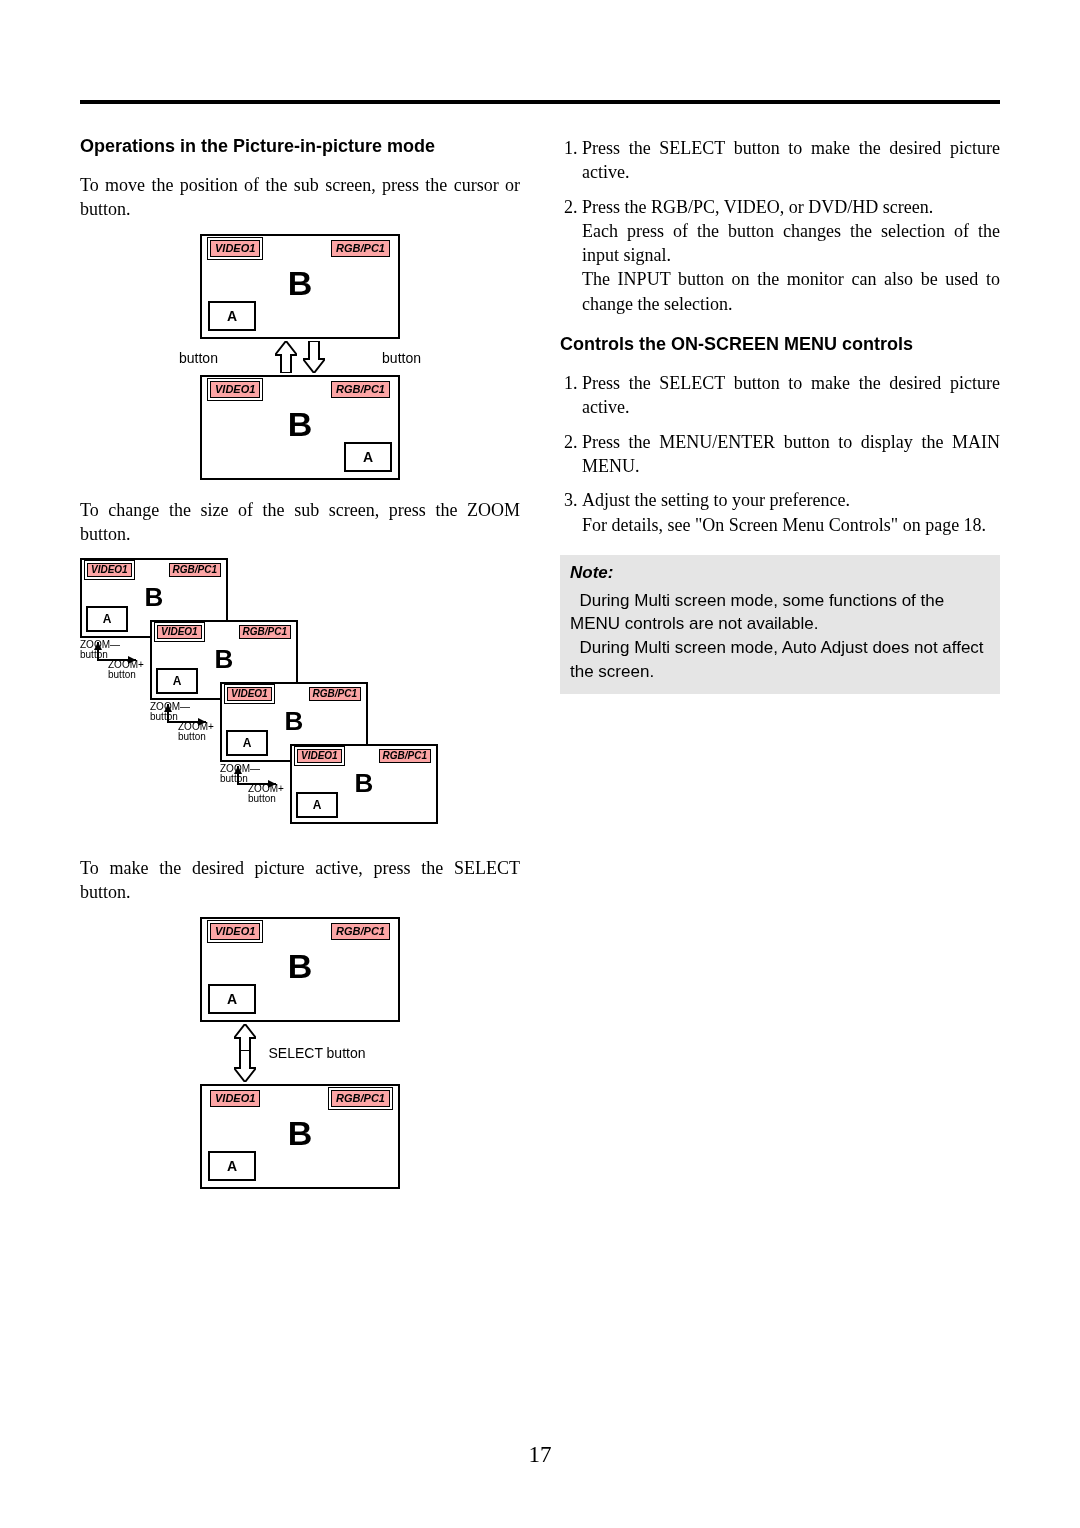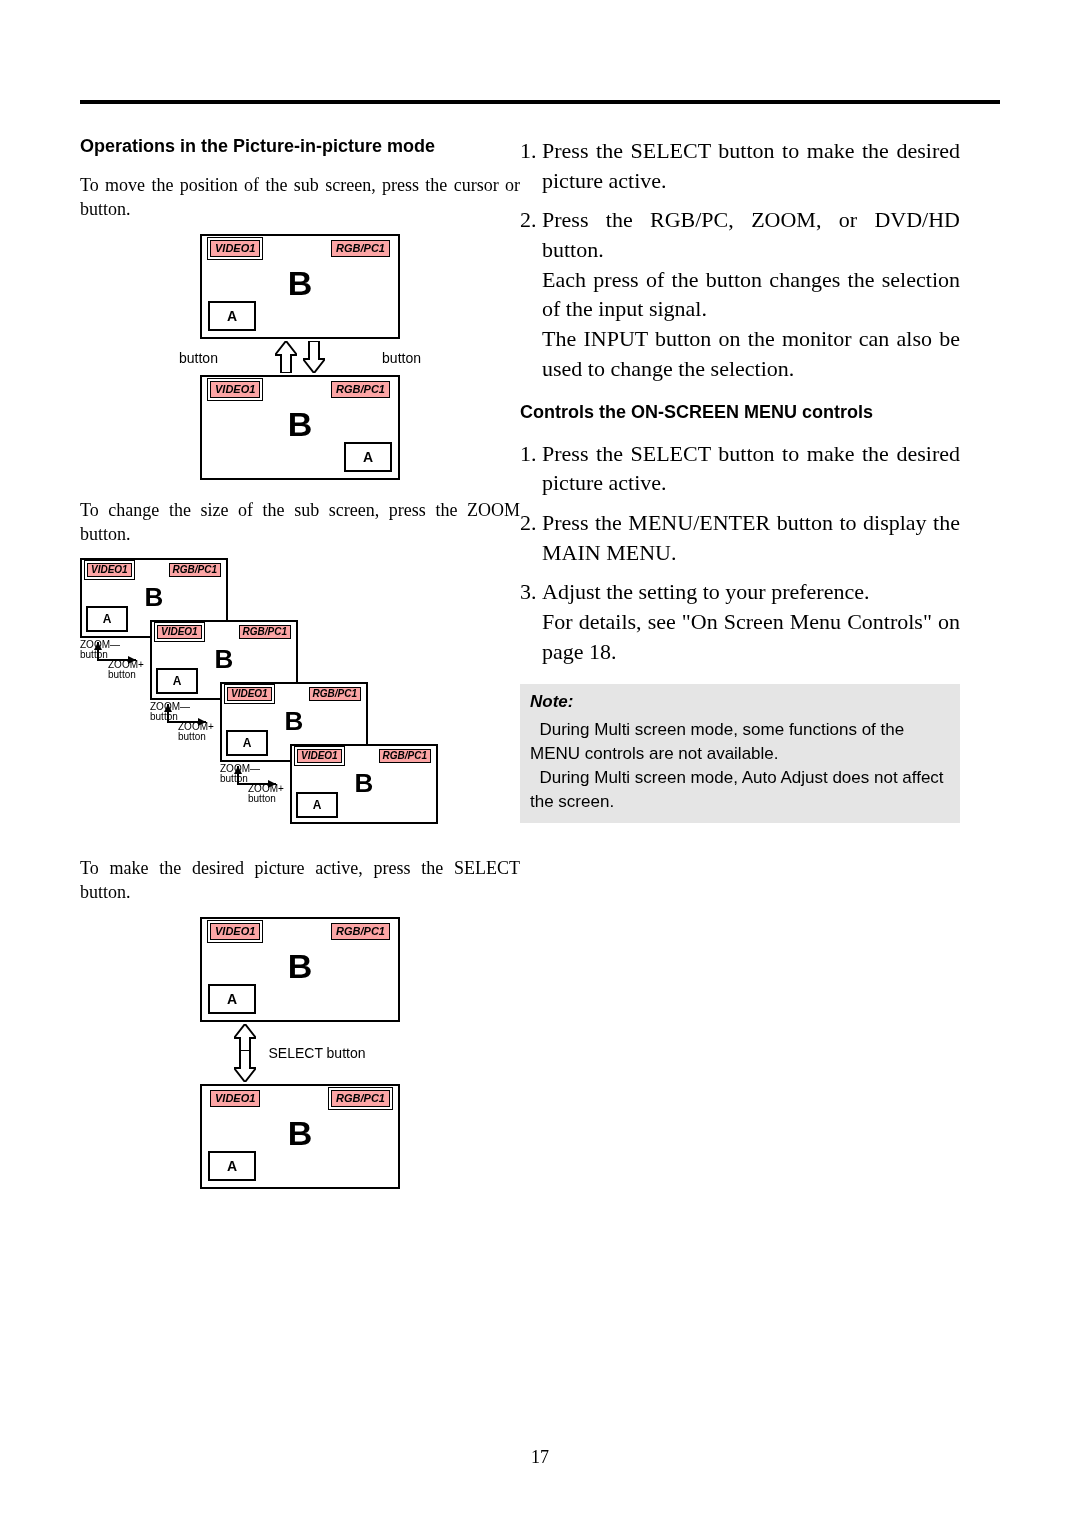--- a/index.html
+++ b/index.html
@@ -14,40 +14,41 @@
     position: relative;
     box-sizing: border-box;
     padding: 100px 80px 0 80px;
   }
   .rule {
     border-top: 4px solid #000;
     margin-bottom: 22px;
   }
   .cols {
     display: flex;
+    gap: 40px;
     align-items: flex-start;
     margin-top: 32px;
   }
   .col {
     width: 440px;
   }
   h4.section {
     font-family: Arial, Helvetica, sans-serif;
     font-weight: bold;
     font-size: 18px;
     margin: 0 0 16px 0;
   }
   p.body {
     font-size: 18px;
     line-height: 1.35;
     margin: 0 0 12px 0;
     text-align: justify;
   }
   ol.steps {
-    font-size: 22px;
+    font-size: 18px;
     line-height: 1.35;
     margin: 0 0 18px 0;
     padding-left: 22px;
     text-align: justify;
   }
   ol.steps li { margin-bottom: 10px; }
   .note {
     background: #e5e5e5;
     padding: 6px 10px 10px 10px;
     font-family: Arial, Helvetica, sans-serif;
@@ -56,21 +57,21 @@
   }
   .note .note-title {
     font-weight: bold;
     font-style: italic;
     margin-bottom: 4px;
   }
   .pagenum {
     position: absolute;
     left: 0; right: 0; bottom: 60px;
     text-align: center;
-    font-size: 18px;
+    font-size: 23px;
   }
   .img-wrap { display: flex; justify-content: center; margin: 6px 0 18px 0; }
   .panel {
     border: 2px solid #000;
     position: relative;
     box-sizing: border-box;
   }
   .pip-panel { width: 200px; height: 105px; }
   .tag {
     position: absolute;
@@ -268,21 +269,21 @@
             <span class="Abox" style="left:6px;bottom:6px;">A</span>
           </div>
         </div>
       </div>
     </div>
 
     <div class="col">
       <ol class="steps">
         <li>Press the SELECT button to make the desired picture active.</li>
         <li>
-          <span>Press the RGB/PC, ZOOM, or DVD/HD button.</span><br>
+          <span>Press the RGB/PC, VIDEO, or DVD/HD screen.</span><br>
           <span>Each press of the button changes the selection of the input signal.</span><br>
           <span>The INPUT  button on the monitor can also be used to change the selection.</span>
         </li>
       </ol>
 
       <h4 class="section">Controls the ON-SCREEN MENU controls</h4>
       <ol class="steps">
         <li>Press the SELECT button to make the desired picture active.</li>
         <li>Press the MENU/ENTER button to display the MAIN MENU.</li>
         <li>

